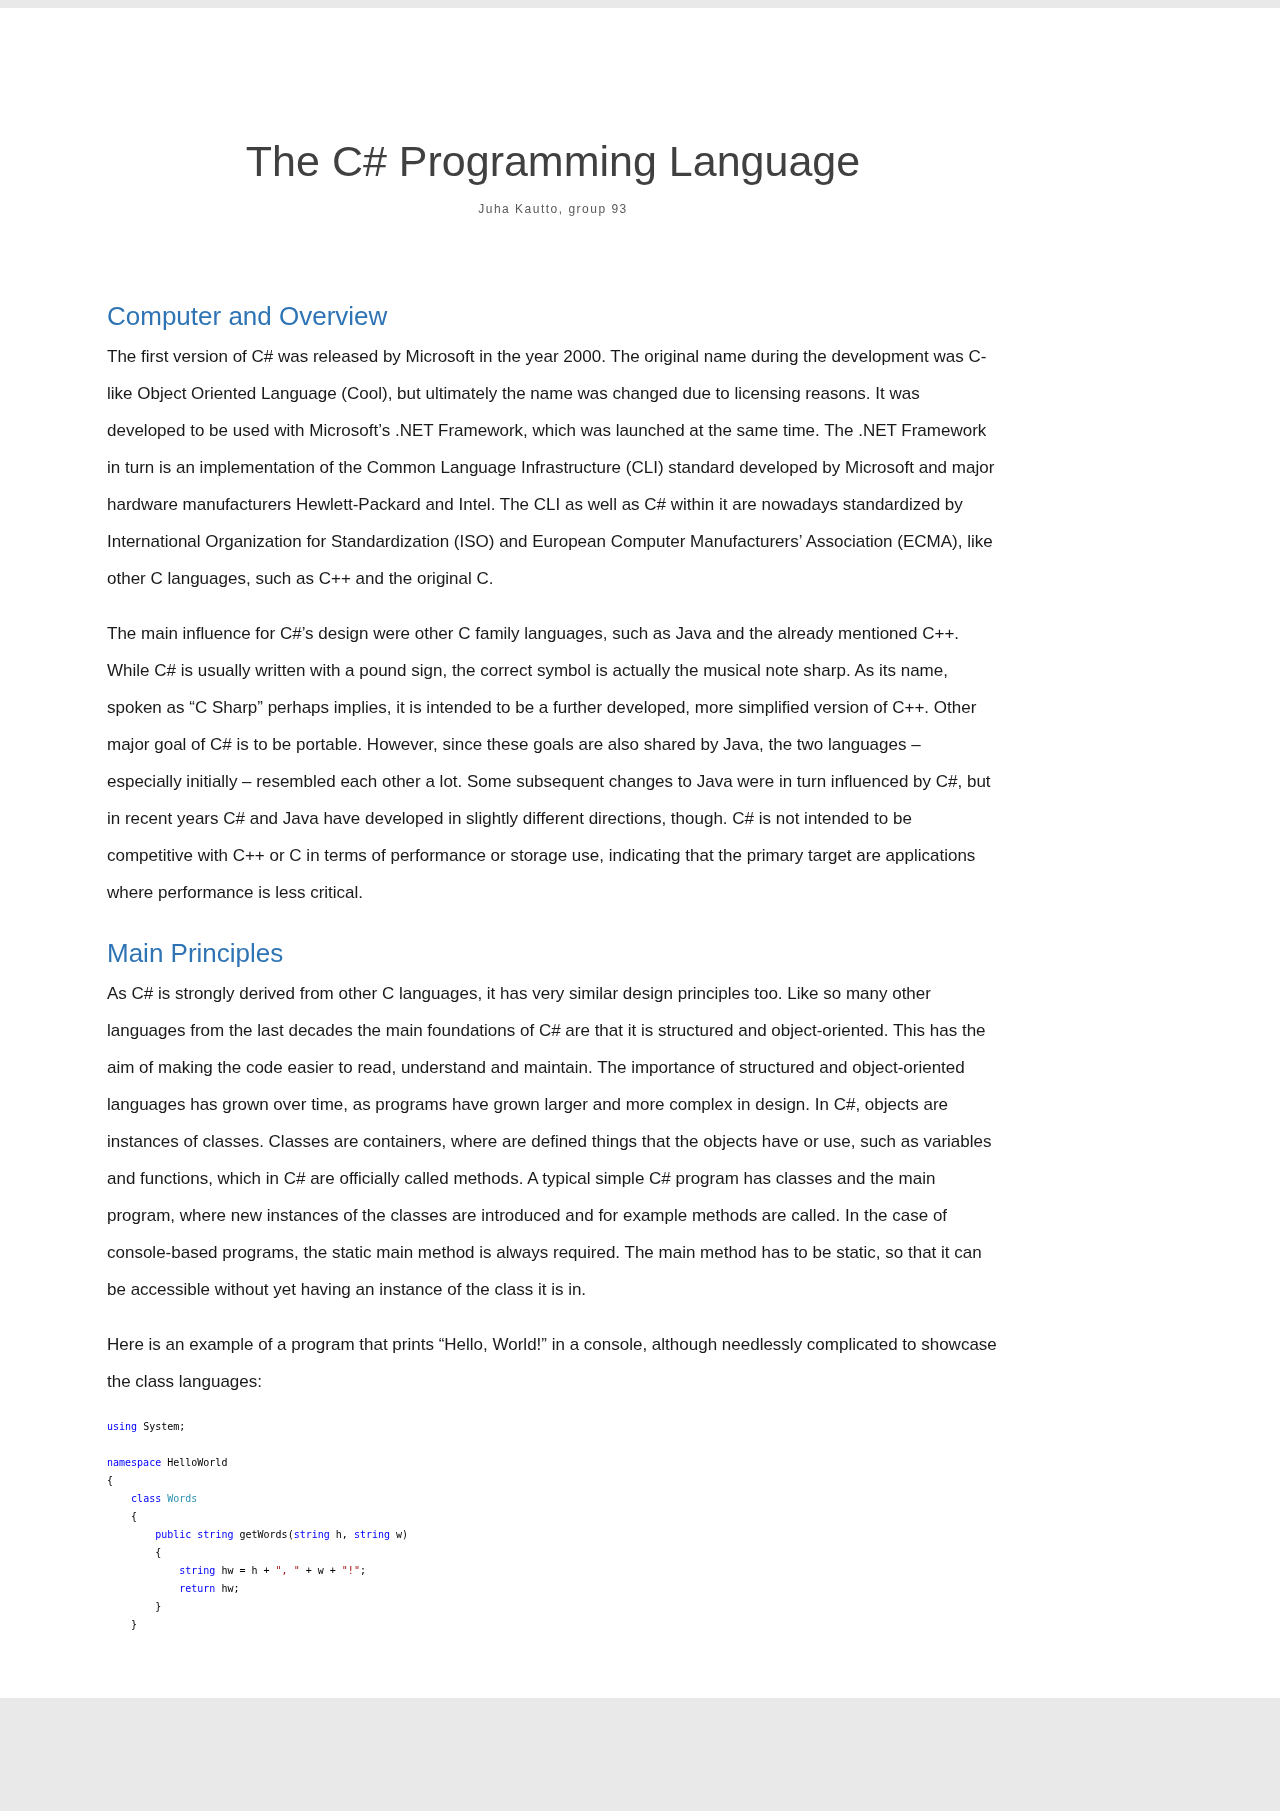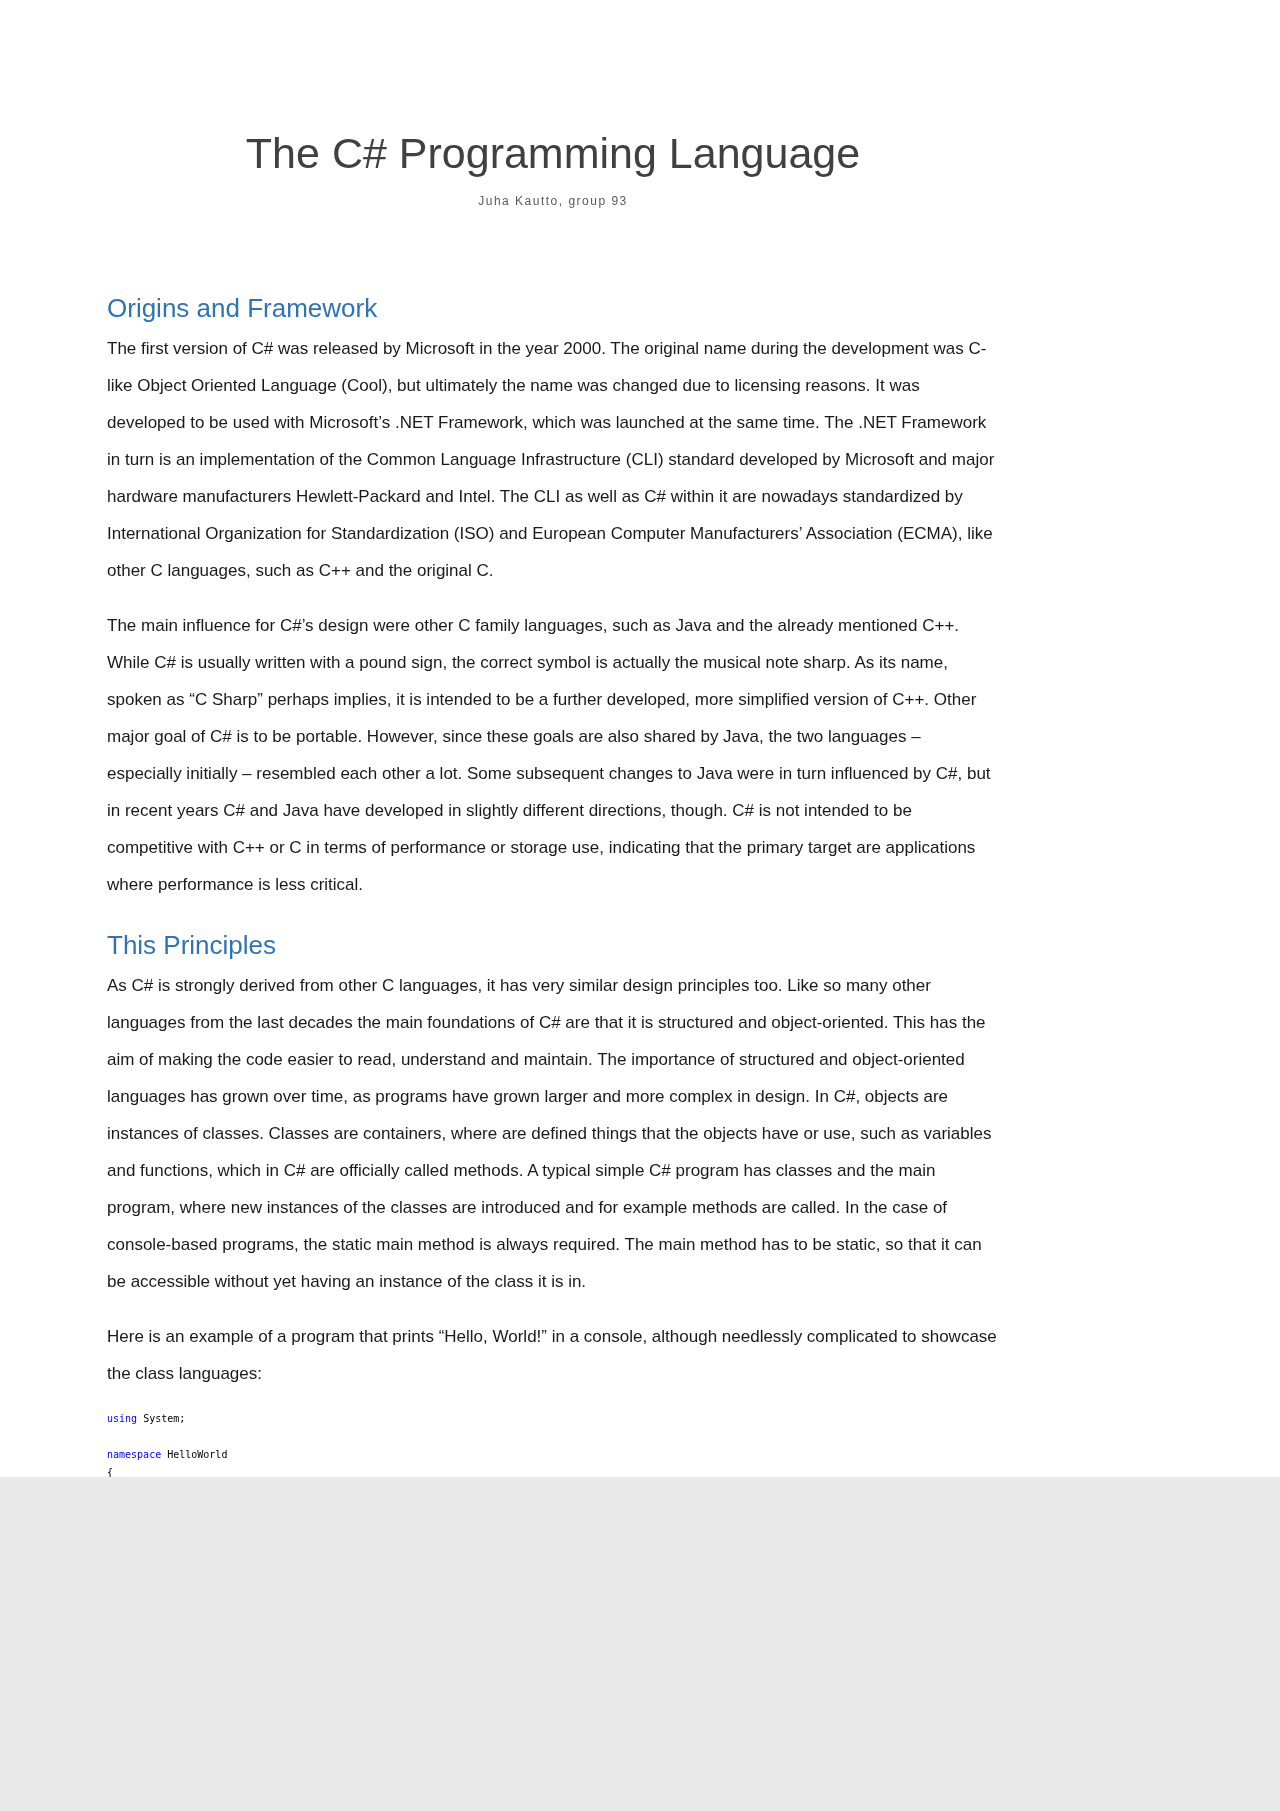--- a/index.html
+++ b/index.html
@@ -1,23 +1,23 @@
 <!DOCTYPE html>
 <html style="--title: #404040; --subtitle: #595959; --heading: #2E74B5; --body: #1a1a1a; --code-keyword: #0000FF; --code-type: #2B91AF; --code-string: #A31515; --code-plain: #000000;"><head>
 <meta charset="utf-8">
 <style>
   * { margin: 0; padding: 0; box-sizing: border-box; }
   html, body { background: #e9e9e9; }
   .page {
     width: 1280px;
-    height: 1477px;
+    height: 1690px;
     background: #ffffff;
     position: relative;
     overflow: hidden;
-    margin: 0 auto;
+    margin: 8px auto;
   }
   .content {
     width: 892px;
     margin-left: 107px;
     padding-top: 128px;
   }
   .doc-title {
     font-family: "Liberation Sans", sans-serif;
     font-weight: 400;
     font-size: 43px;
@@ -70,27 +70,27 @@
 </head>
 <body>
 
 <div class="page">
   <div class="content">
 
     <h1 class="doc-title">The C# Programming Language</h1>
 
     <p class="doc-subtitle">Juha Kautto, group 93</p>
 
-    <h2 class="section-heading">Origins and Framework</h2>
+    <h2 class="section-heading">Computer and Overview</h2>
 
     <p class="body-para">The first version of C# was released by Microsoft in the year 2000. The original name during the development was C-like Object Oriented Language (Cool), but ultimately the name was changed due to licensing reasons. It was developed to be used with Microsoft’s .NET Framework, which was launched at the same time. The .NET Framework in turn is an implementation of the Common Language Infrastructure (CLI) standard developed by Microsoft and major hardware manufacturers Hewlett-Packard and Intel. The CLI as well as C# within it are nowadays standardized by International Organization for Standardization (ISO) and European Computer Manufacturers’ Association (ECMA), like other C languages, such as C++ and the original C.</p>
 
     <p class="body-para">The main influence for C#’s design were other C family languages, such as Java and the already mentioned C++. While C# is usually written with a pound sign, the correct symbol is actually the musical note sharp. As its name, spoken as “C Sharp” perhaps implies, it is intended to be a further developed, more simplified version of C++. Other major goal of C# is to be portable. However, since these goals are also shared by Java, the two languages – especially initially – resembled each other a lot. Some subsequent changes to Java were in turn influenced by C#, but in recent years C# and Java have developed in slightly different directions, though. C# is not intended to be competitive with C++ or C in terms of performance or storage use, indicating that the primary target are applications where performance is less critical.</p>
 
-    <h2 class="section-heading">This Principles</h2>
+    <h2 class="section-heading">Main Principles</h2>
 
     <p class="body-para">As C# is strongly derived from other C languages, it has very similar design principles too. Like so many other languages from the last decades the main foundations of C# are that it is structured and object-oriented. This has the aim of making the code easier to read, understand and maintain. The importance of structured and object-oriented languages has grown over time, as programs have grown larger and more complex in design. In C#, objects are instances of classes. Classes are containers, where are defined things that the objects have or use, such as variables and functions, which in C# are officially called methods. A typical simple C# program has classes and the main program, where new instances of the classes are introduced and for example methods are called. In the case of console-based programs, the static main method is always required. The main method has to be static, so that it can be accessible without yet having an instance of the class it is in.</p>
 
     <p class="body-para">Here is an example of a program that prints “Hello, World!” in a console, although needlessly complicated to showcase the class languages:</p>
 
     <pre class="code-block" id="code-block"><div class="code-line"><span class="tok-k">using</span><span class="tok-p"> System;</span></div><div class="code-line">&nbsp;</div><div class="code-line"><span class="tok-k">namespace</span><span class="tok-p"> HelloWorld</span></div><div class="code-line"><span class="tok-p">{</span></div><div class="code-line"><span class="tok-p">    </span><span class="tok-k">class</span><span class="tok-p"> </span><span class="tok-t">Words</span></div><div class="code-line"><span class="tok-p">    {</span></div><div class="code-line"><span class="tok-p">        </span><span class="tok-k">public</span><span class="tok-p"> </span><span class="tok-k">string</span><span class="tok-p"> getWords(</span><span class="tok-k">string</span><span class="tok-p"> h, </span><span class="tok-k">string</span><span class="tok-p"> w)</span></div><div class="code-line"><span class="tok-p">        {</span></div><div class="code-line"><span class="tok-p">            </span><span class="tok-k">string</span><span class="tok-p"> hw = h + </span><span class="tok-s">", "</span><span class="tok-p"> + w + </span><span class="tok-s">"!"</span><span class="tok-p">;</span></div><div class="code-line"><span class="tok-p">            </span><span class="tok-k">return</span><span class="tok-p"> hw;</span></div><div class="code-line"><span class="tok-p">        }</span></div><div class="code-line"><span class="tok-p">    }</span></div></pre>
 
   </div>
 </div>
 

